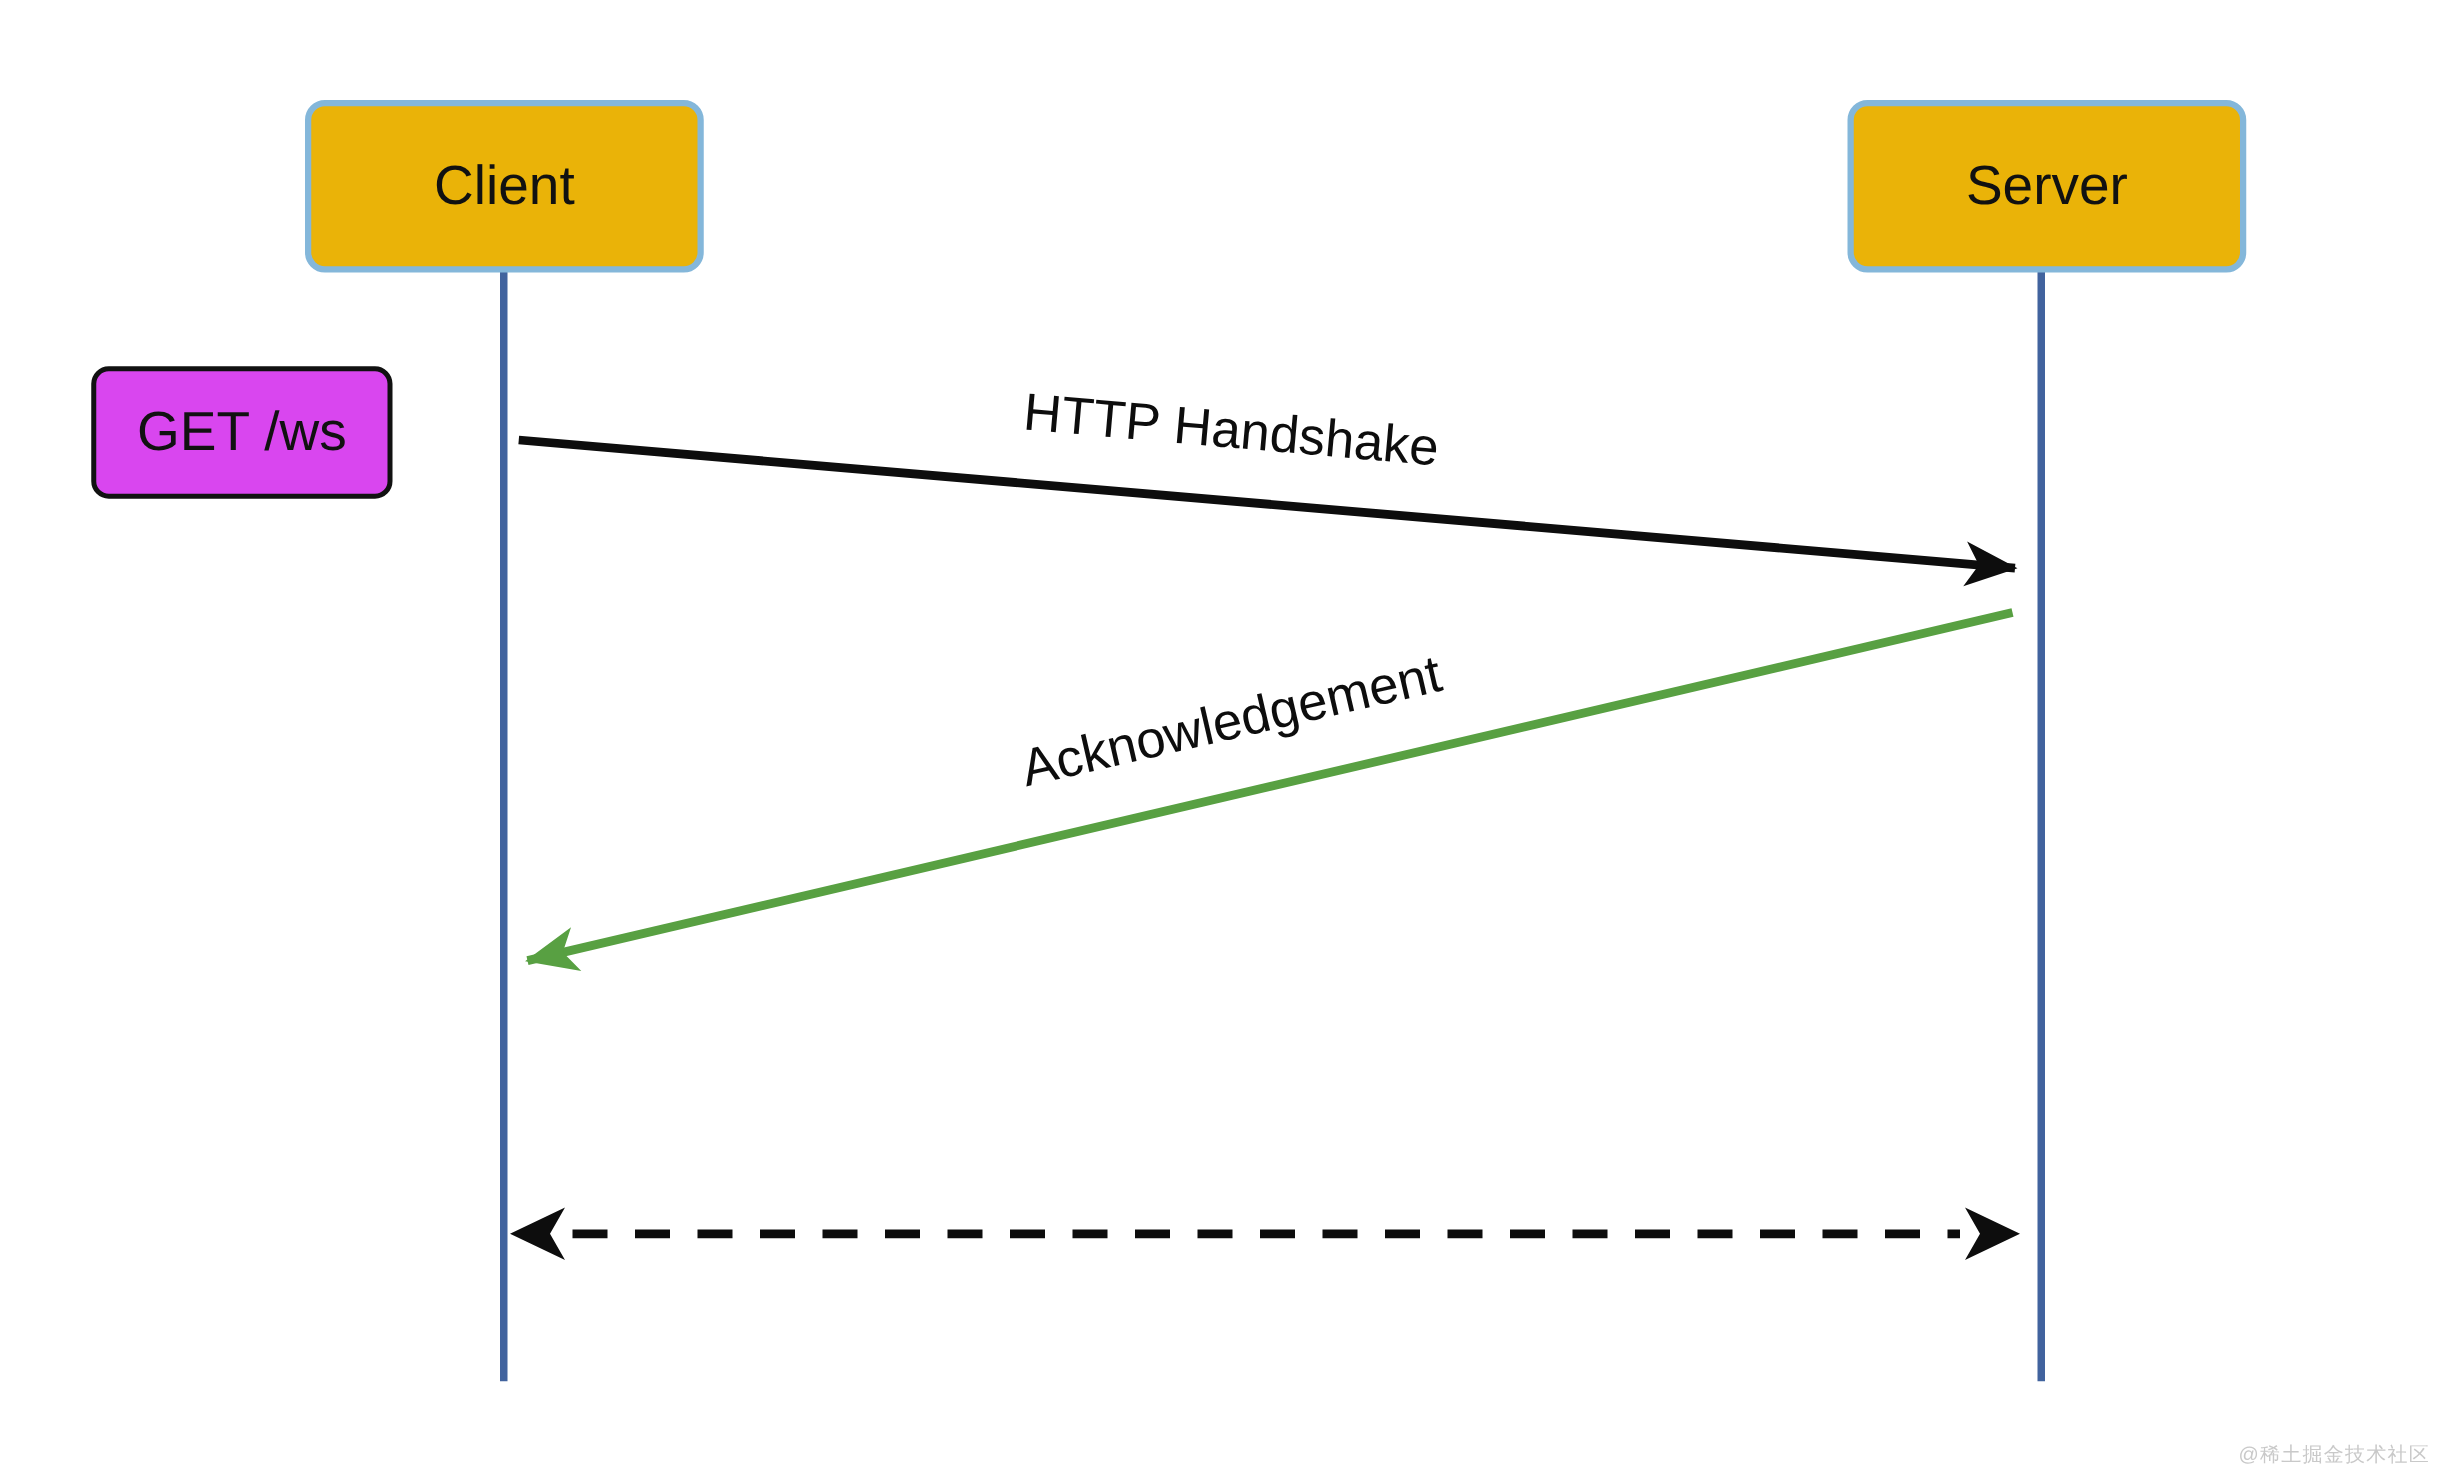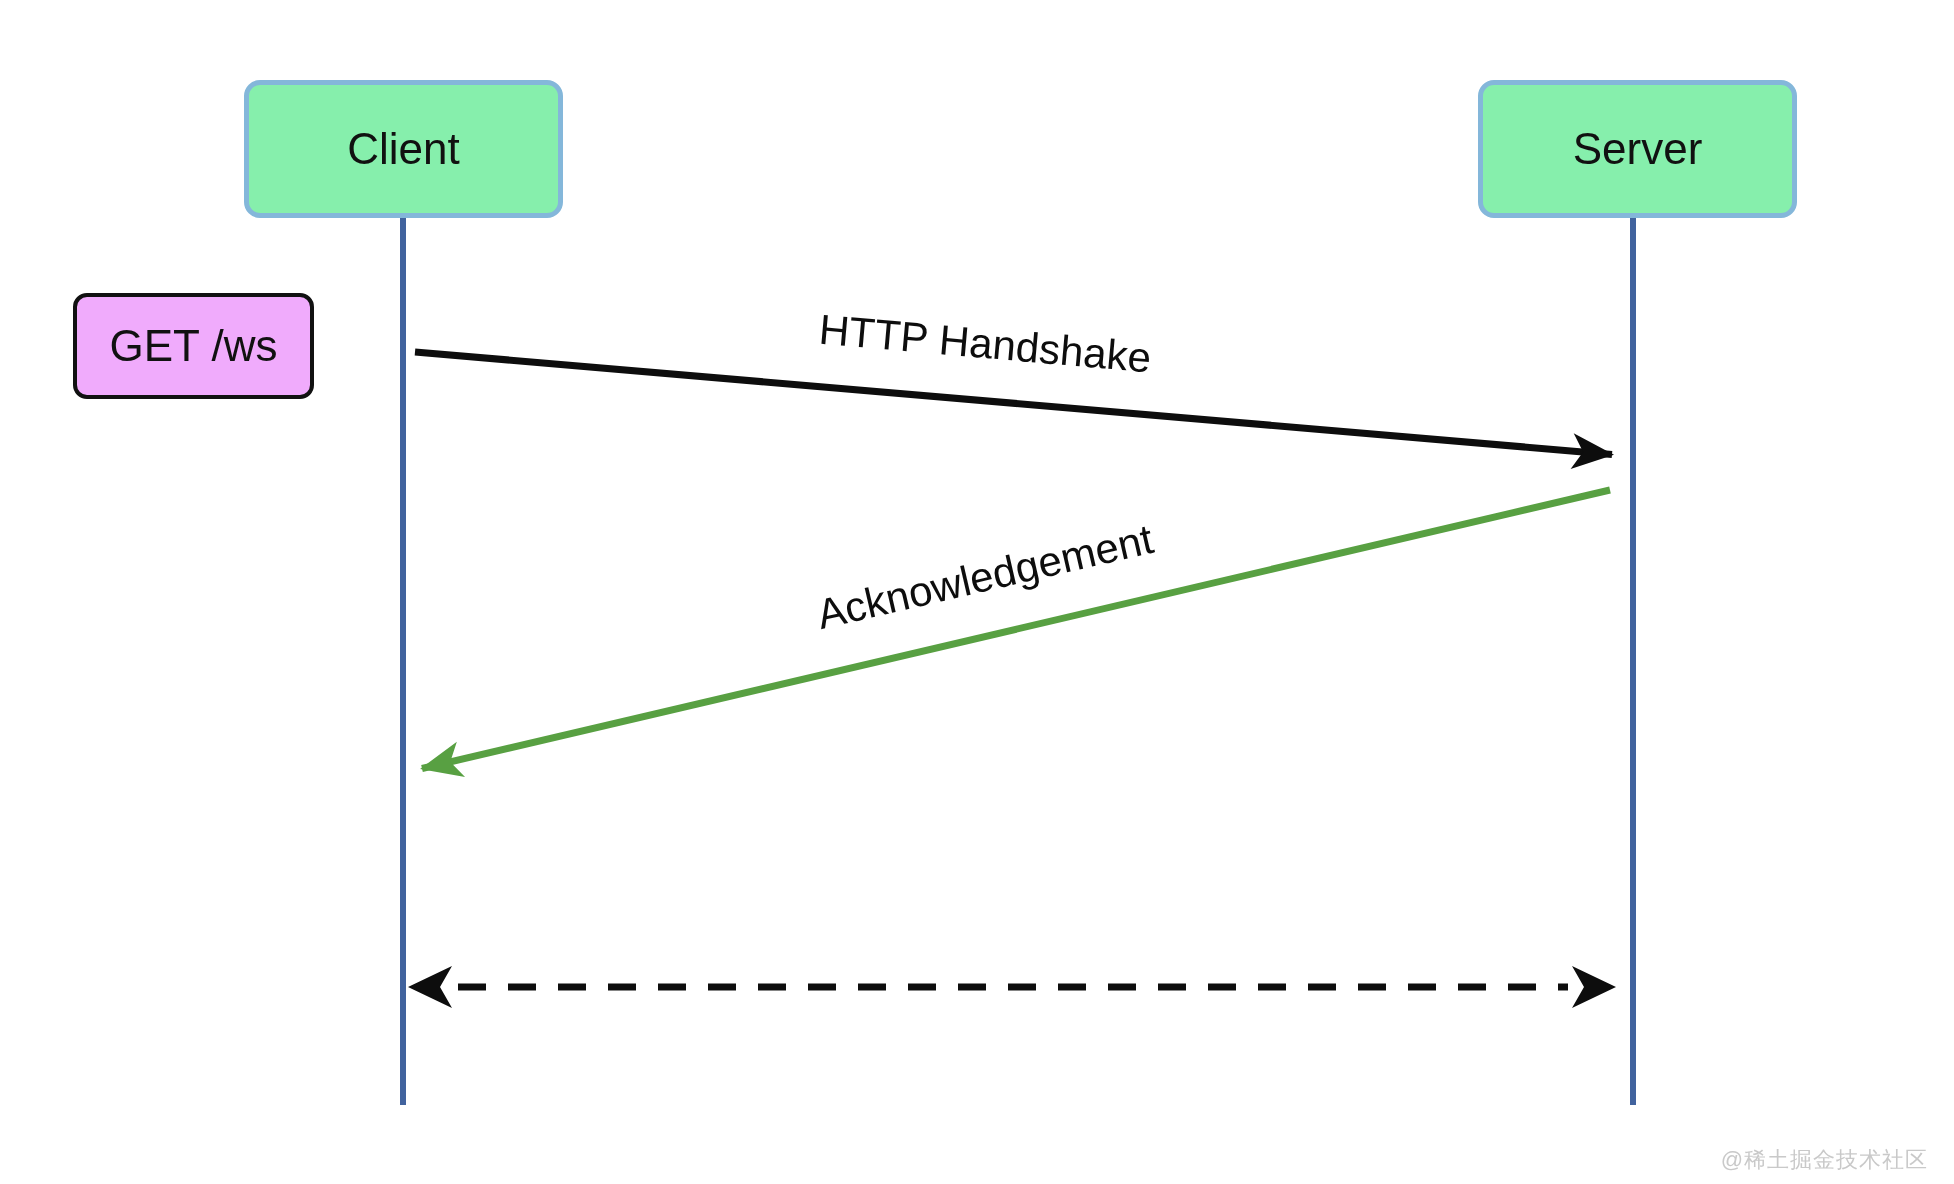--- a/index.html
+++ b/index.html
@@ -11,61 +11,61 @@
     overflow: hidden;
     font-family: "Liberation Sans", sans-serif;
     color: #111;
   }
   #wires { position: absolute; left: 0; top: 0; width: 1954px; height: 1184px; }
   .actor-box {
     position: absolute;
     top: 80px;
     width: 309px;
     height: 128px;
-    background: #86efac;
+    background: #eab308;
     border: 5px solid var(--actor-border, #84b7da);
     border-radius: 16px;
     display: flex;
     align-items: center;
     justify-content: center;
     font-size: 44px;
     z-index: 2;
   }
   #client-box { left: 244px; }
   #server-box { left: 1478px; }
   .note-box {
     position: absolute;
     left: 73px;
     top: 293px;
     width: 233px;
     height: 98px;
-    background: #f0abfc;
+    background: #d946ef;
     border: 4px solid #111;
     border-radius: 14px;
     display: flex;
     align-items: center;
     justify-content: center;
     font-size: 44px;
     z-index: 2;
   }
   .msg-label {
     position: absolute;
     white-space: nowrap;
     font-size: 42px;
     color: #0d0d0d;
     z-index: 3;
   }
   #label-http   { left: 985px; top: 344px; transform: translate(-50%,-50%) rotate(5deg); }
   #label-ack    { left: 985px; top: 577px; transform: translate(-50%,-50%) rotate(-13deg); }
   #label-bidir  { left: 995px; top: 912px; transform: translate(-50%,-50%); }
   #watermark {
     position: absolute;
-    right: 26px;
+    right: 10px;
     bottom: 9px;
-    font-size: 22px;
+    font-size: 16px;
     color: var(--watermark, #c9c9c9);
     z-index: 3;
     letter-spacing: 1px;
   }
 </style>
 </head>
 <body>
 
 <div id="stage">
 

